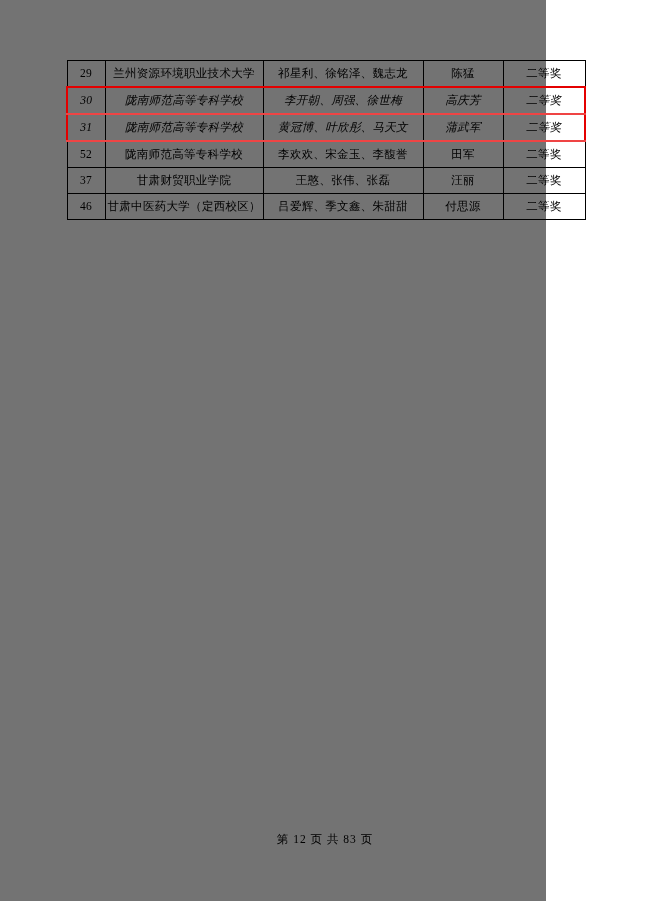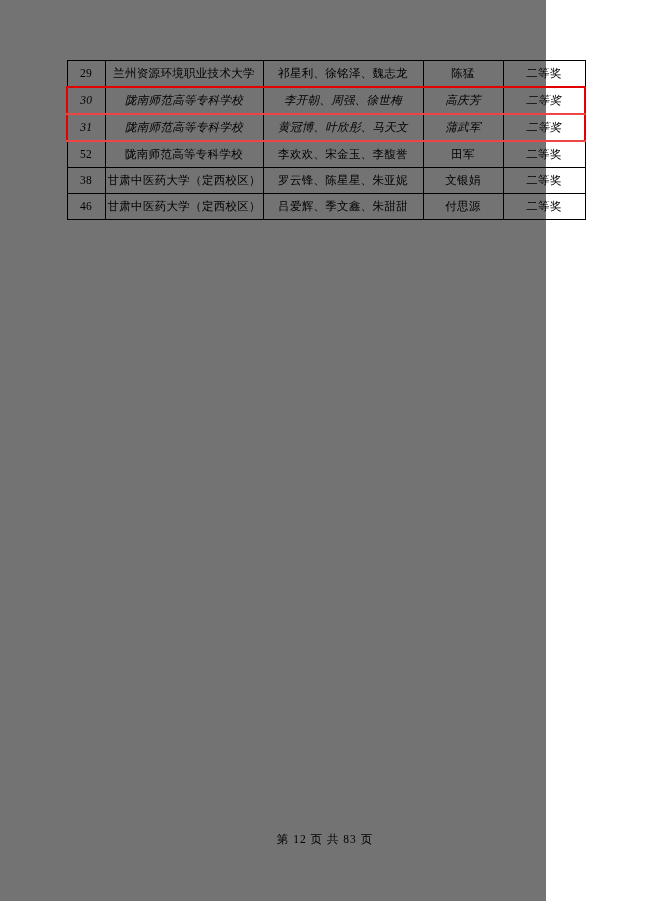--- a/index.html
+++ b/index.html
@@ -110,24 +110,24 @@
             <td>二等奖</td>
           </tr>
           <tr>
             <td>52</td>
             <td>陇南师范高等专科学校</td>
             <td>李欢欢、宋金玉、李馥誉</td>
             <td>田军</td>
             <td>二等奖</td>
           </tr>
           <tr>
-            <td>38</td>
-            <td>甘肃中医药大学（定西校区）</td>
-            <td>罗云锋、陈星星、朱亚妮</td>
-            <td>文银娟</td>
+            <td>37</td>
+            <td>甘肃财贸职业学院</td>
+            <td>王憨、张伟、张磊</td>
+            <td>汪丽</td>
             <td>二等奖</td>
           </tr>
           <tr>
             <td>46</td>
             <td>甘肃中医药大学（定西校区）</td>
             <td>吕爱辉、季文鑫、朱甜甜</td>
             <td>付思源</td>
             <td>二等奖</td>
           </tr>
         </tbody>

